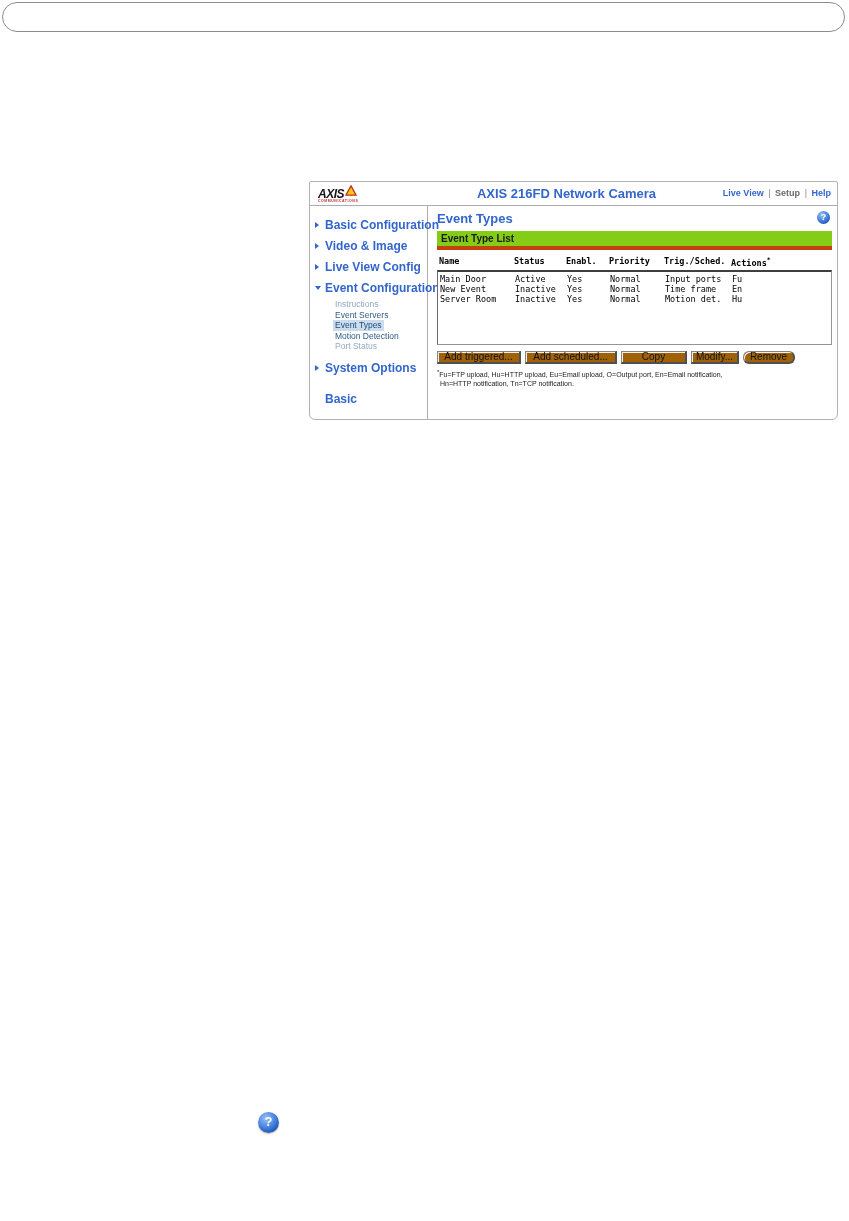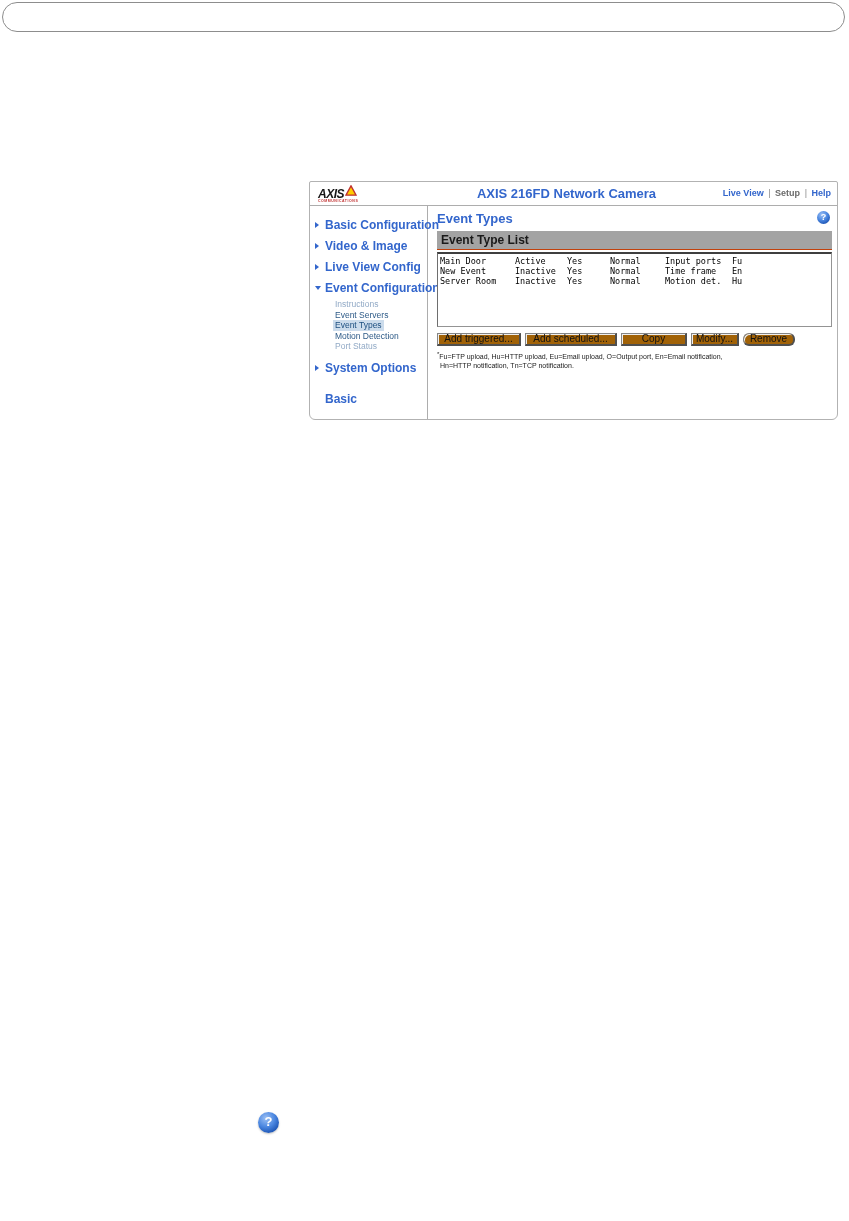--- a/index.html
+++ b/index.html
@@ -74,22 +74,22 @@
   .help-badge {
     border-radius:50%; color:#fff; font-weight:bold; text-align:center;
     background:radial-gradient(circle at 38% 30%, #9cc0f4 0%, #4a86e0 45%, #1d55b4 78%, #16418c 100%);
     cursor:pointer;
   }
   .help-small {
     position:absolute; top:5px; right:7px; width:13px; height:13px;
     font-size:9px; line-height:13px;
   }
   .list-bar {
-    margin-top:5px; background:#a3a3a3; border-bottom:1px solid #c2410c;
-    font-size:12px; font-weight:bold; color:#1a1a1a; padding:2px 0 2px 4px;
+    margin-top:5px; background:#84cc16; border-bottom:4px solid #c2410c;
+    font-size:10px; font-weight:bold; color:#1a1a1a; padding:2px 0 2px 4px;
   }
   .grid { display:flex; font-family:"DejaVu Sans Mono", monospace; font-size:8.5px; }
   .thead { margin-top:6px; font-weight:bold; }
   .c0 { width:77px; padding-left:2px; }
   .c1 { width:52px; }
   .c2 { width:43px; }
   .c3 { width:55px; }
   .c4 { width:67px; }
   .c5 { flex:1; }
   .hdr-sup { font-size:6.5px; vertical-align:super; }
@@ -181,20 +181,28 @@
         <span>Basic</span>
       </div>
     </div>
 
     <div class="cam-main">
       <div class="page-title">Event Types</div>
       <div class="help-badge help-small">?</div>
 
       <div class="list-bar">Event Type List</div>
 
+      <div class="grid thead">
+        <span class="c0">Name</span>
+        <span class="c1">Status</span>
+        <span class="c2">Enabl.</span>
+        <span class="c3">Priority</span>
+        <span class="c4">Trig./Sched.</span>
+        <span class="c5"><span>Actions</span><span class="hdr-sup">*</span></span>
+      </div>
 
       <div class="list-box">
         <div class="grid trow">
           <span class="c0">Main Door</span>
           <span class="c1">Active</span>
           <span class="c2">Yes</span>
           <span class="c3">Normal</span>
           <span class="c4">Input ports</span>
           <span class="c5">Fu</span>
         </div>

